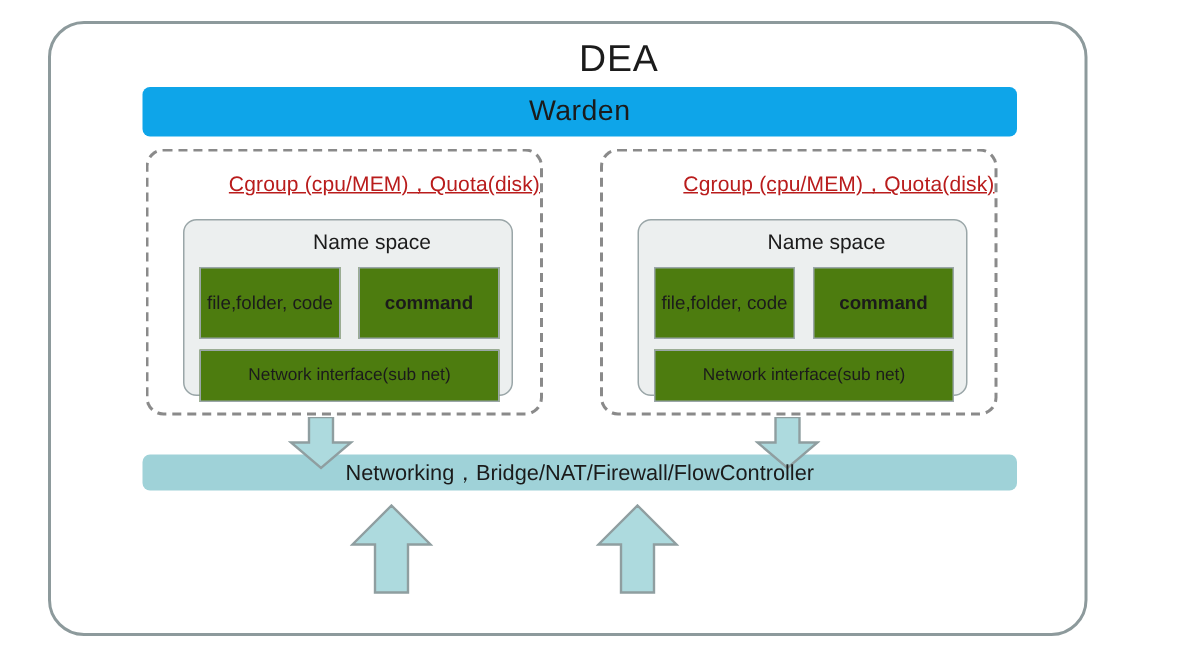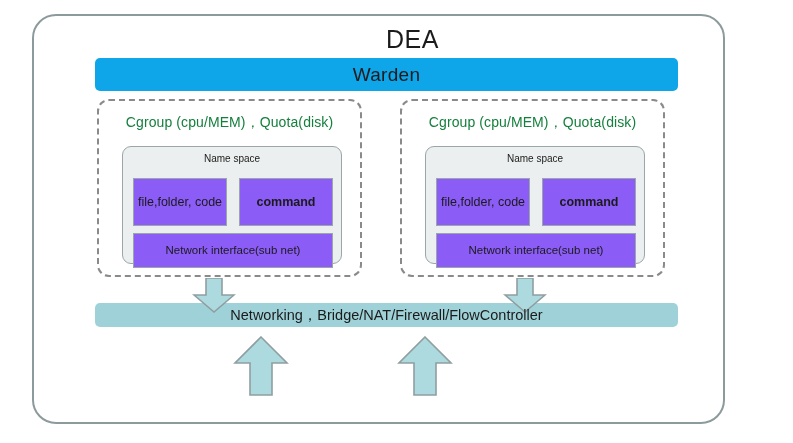--- a/index.html
+++ b/index.html
@@ -75,52 +75,53 @@
     box-sizing: border-box;
   }
   #cgroup-left  { left: 97px; }
   #cgroup-right { left: 400px; }
 
   .cgroup-label {
     position: absolute;
     left: 0;
     top: 13px;
     width: 100%;
-    text-align: center;
+    text-align: right;
     font-size: 14px;
-    color: #15803d;
+    color: #b91c1c;
     letter-spacing: 0.1px;
+    text-decoration: underline;
   }
 
   
   .namespace-panel {
     position: absolute;
     left: 23px;
     top: 45px;
     width: 220px;
     height: 118px;
     background: #ecefef;
     border: 1.5px solid #9aa6a8;
     border-radius: 9px;
     box-sizing: border-box;
   }
   .namespace-title {
     position: absolute;
-    left: 0;
+    left: 16px;
     top: 6px;
     width: 100%;
     text-align: center;
-    font-size: 10px;
+    font-size: 14px;
     color: #1b1b1b;
   }
 
   
   .ns-box {
     position: absolute;
-    background: #8b5cf6;
+    background: #4d7c0f;
     border: 1.5px solid #9aa6a8;
     box-sizing: border-box;
     display: flex;
     align-items: center;
     justify-content: center;
     text-align: center;
     font-size: 12.5px;
     color: #1b1b1b;
     line-height: 15px;
     padding: 12px 3px;

